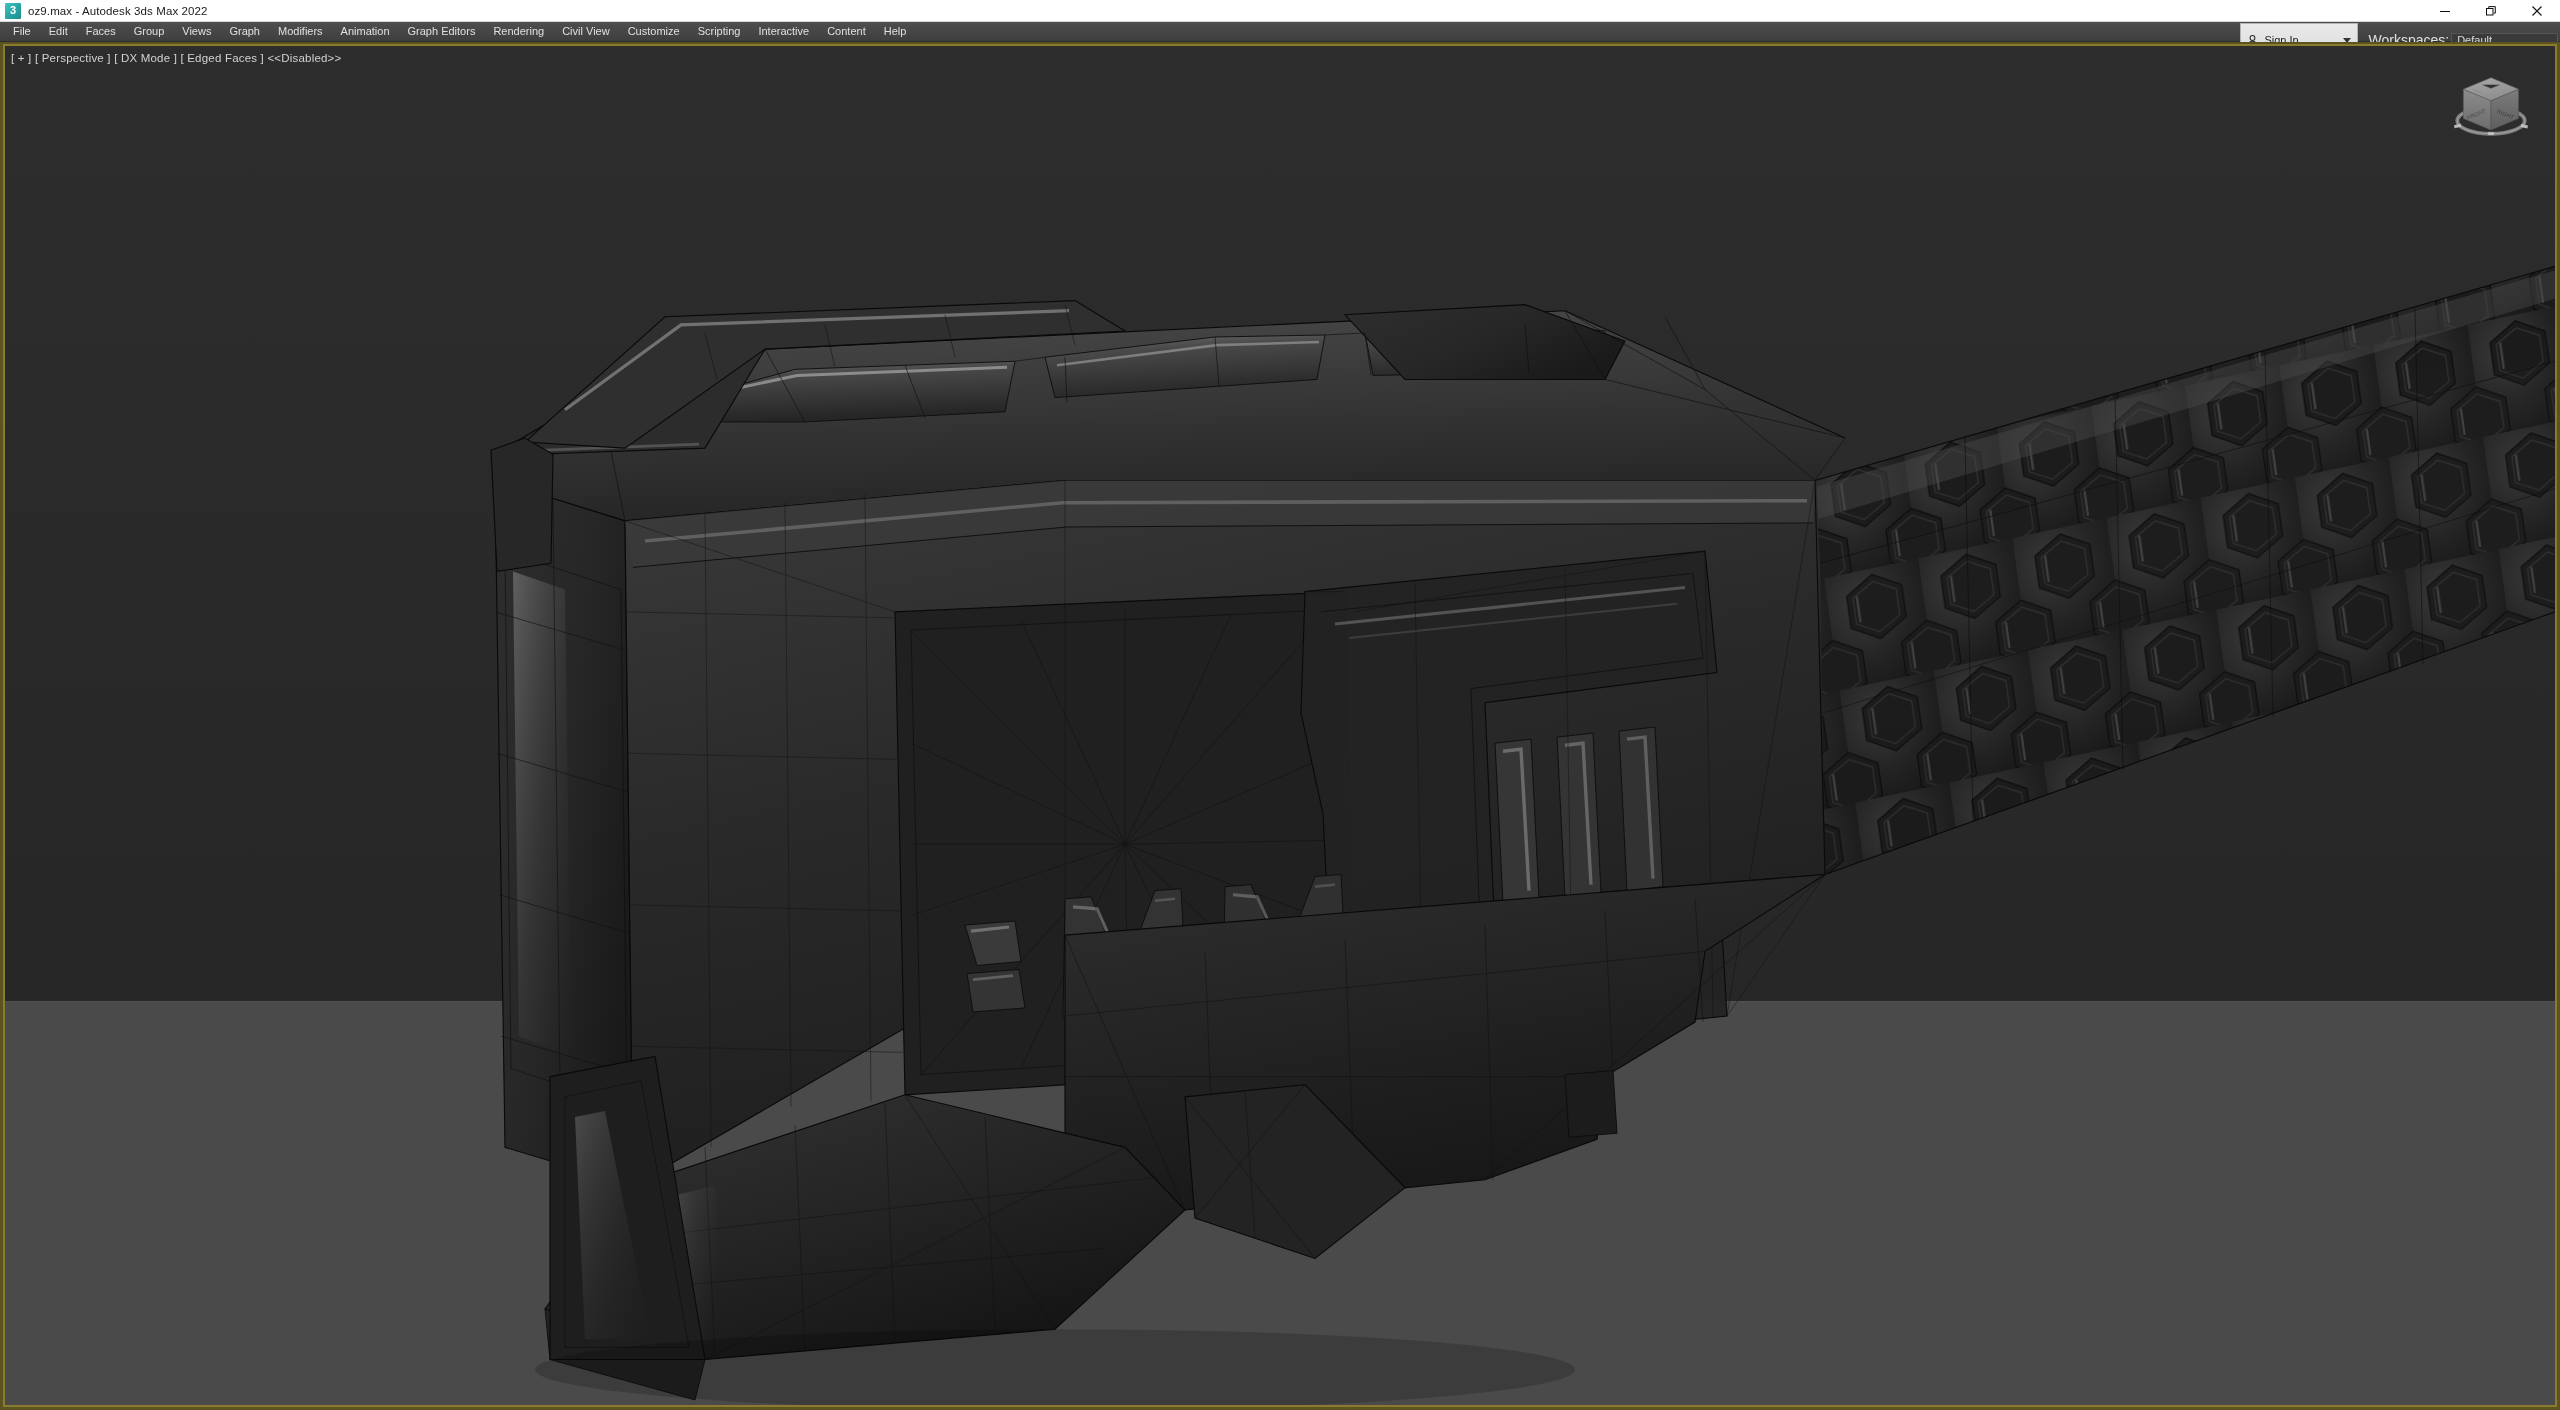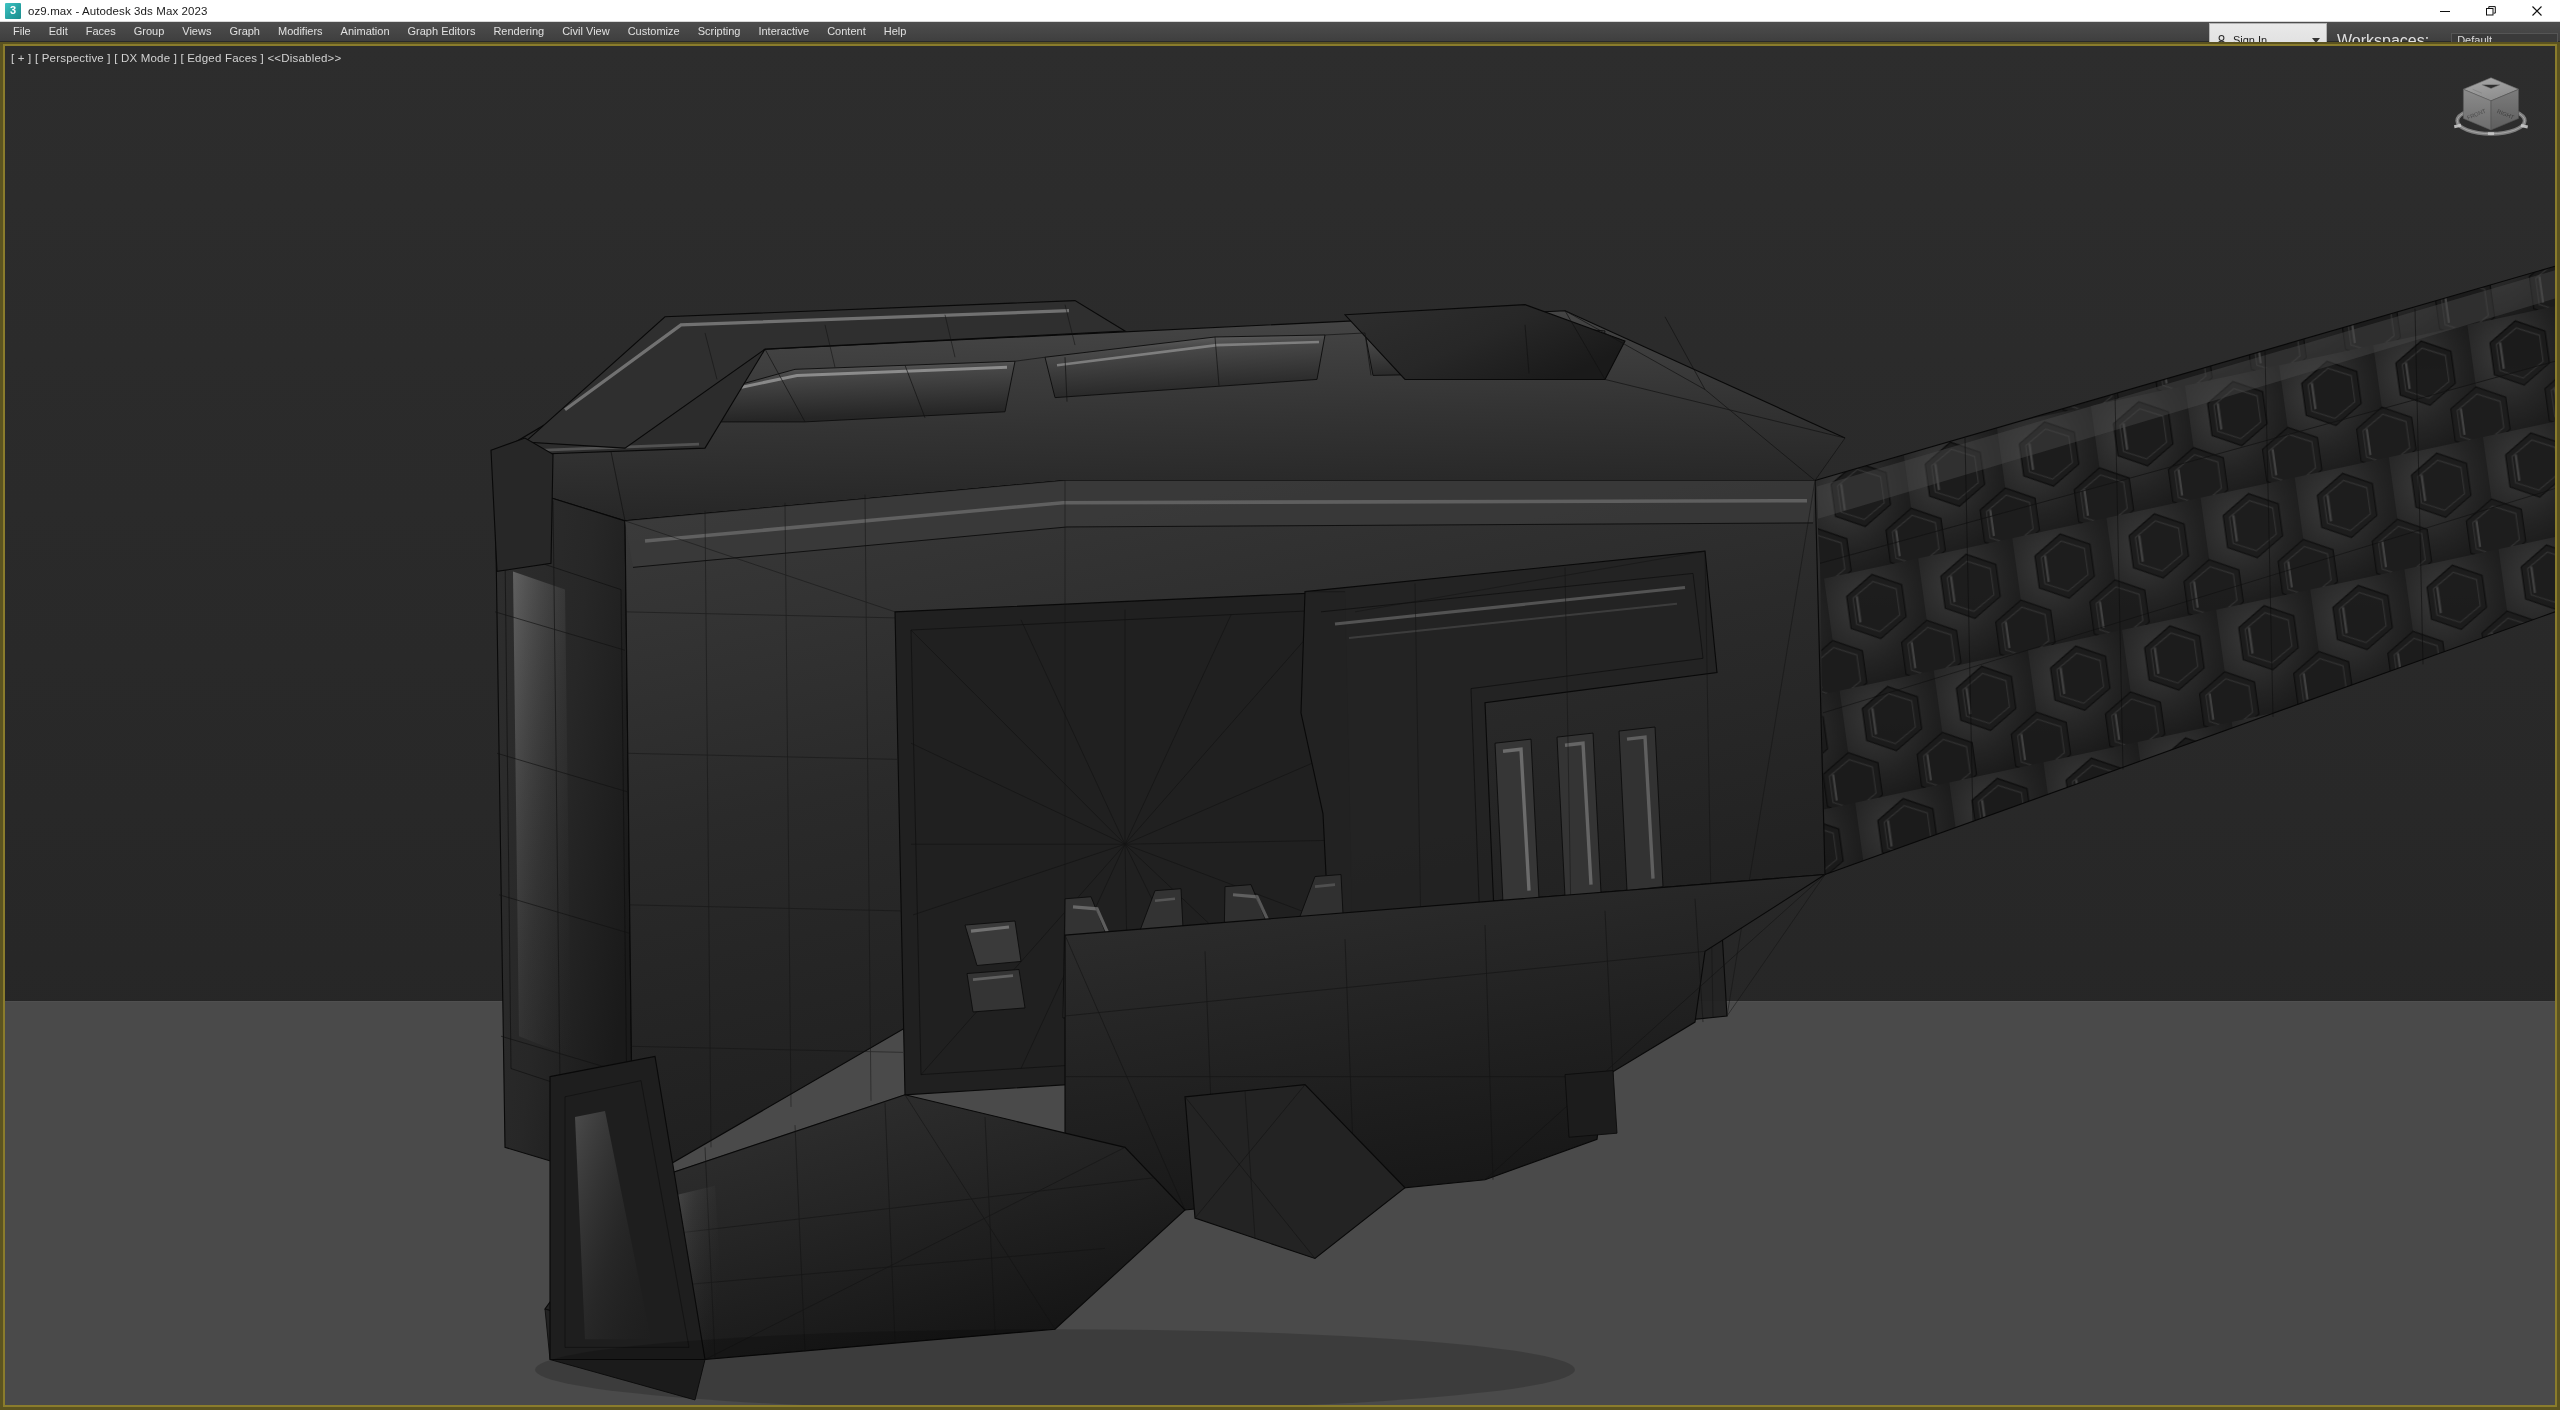--- a/index.html
+++ b/index.html
@@ -125,23 +125,23 @@
     border-top: 5px solid #333;
     margin-left: 10px;
     flex: 0 0 auto;
   }
   .ws-wrap {
     display: flex;
     align-items: center;
     padding: 0 2px 0 10px;
   }
   .ws-label {
-    font-size: 16px;
+    font-size: 14px;
     color: #e0e0e0;
-    margin-right: 22px;
+    margin-right: 2px;
     line-height: 13px;
     white-space: nowrap;
   }
   .ws-combo {
     display: flex;
     align-items: flex-end;
     background: #3a3a3a;
     border: 1px solid #555;
     height: 15px;
     min-width: 100px;
@@ -230,21 +230,21 @@
 </style>
 </head>
 <body>
 
 <div class="app">
 
   <div class="titlebar">
     <div class="title-icon">
       <span>3</span>
     </div>
-    <div class="title-text">oz9.max - Autodesk 3ds Max 2023</div>
+    <div class="title-text">oz9.max - Autodesk 3ds Max 2022</div>
 
     <div class="win-controls">
       <div class="win-btn">
         <svg width="12" height="12" viewBox="0 0 12 12">
           <rect x="1" y="6" width="10" height="1" fill="#111"></rect>
         </svg>
       </div>
       <div class="win-btn">
         <svg width="12" height="12" viewBox="0 0 12 12">
           <rect x="1.5" y="3.5" width="6.5" height="6.5" fill="none" stroke="#111" stroke-width="1"></rect>

